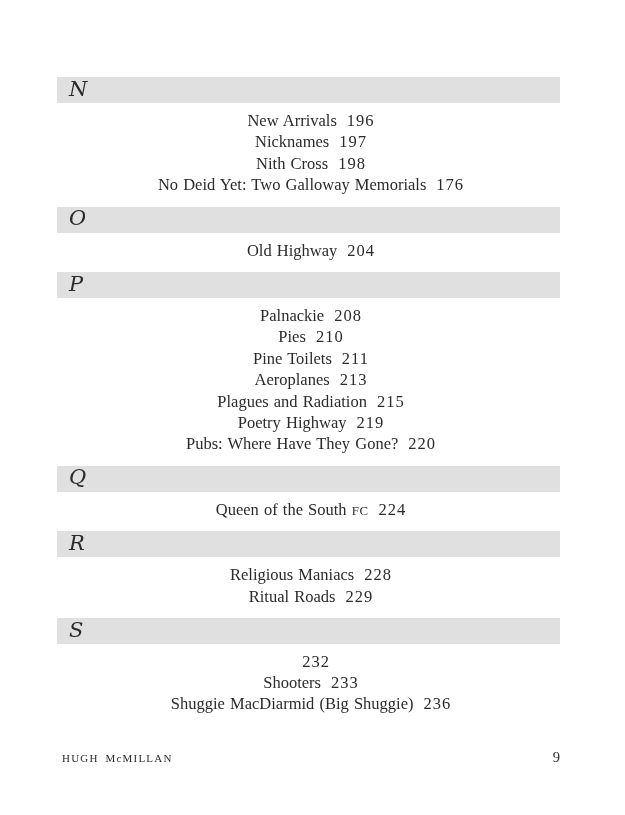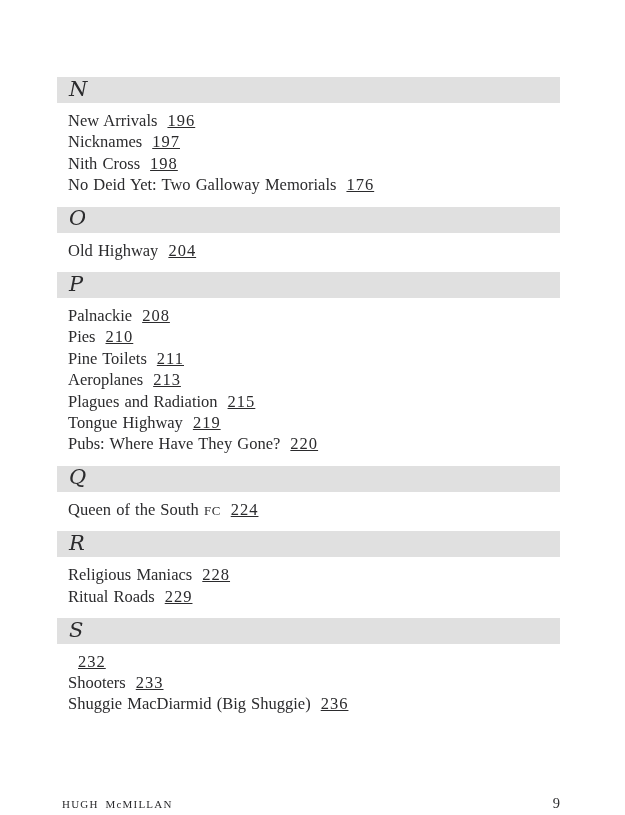--- a/index.html
+++ b/index.html
@@ -41,50 +41,48 @@
     transform: translateY(-1px);
     color: #2b2b2d;
   }
   .entries {
     list-style: none;
     margin: 8px 0 0 0;
     padding: 0;
   }
   .entry {
     display: flex;
-    justify-content: flex-start;
+    justify-content: center;
     align-items: baseline;
     font-size: 16.5px;
     line-height: 20.4px;
     padding: 0 6px 0 11px;
     white-space: nowrap;
     word-spacing: 1px;
   }
   .entry-title {
     overflow: hidden;
   }
   .caps {
     font-size: 0.78em;
     letter-spacing: 0.5px;
     font-family: Liberation Serif, serif;
   }
   .entry-page {
     margin-left: 10px;
     letter-spacing: 1px;
-    text-decoration: underline;
   }
   .running-footer {
     position: absolute;
     left: 62px;
     right: 65px;
     top: 749px;
     display: flex;
     justify-content: space-between;
     align-items: baseline;
-    margin-top: 46px;
   }
   .author {
     font-size: 11px;
     letter-spacing: 1.2px;
     word-spacing: 3px;
   }
   .folio {
     font-size: 14.5px;
   }
 </style>
@@ -157,21 +155,21 @@
     <span class="entry-title"><span>Aeroplanes</span><span class="caps"></span></span>
     <span class="entry-page">213</span>
   </li>
 
   <li class="entry">
     <span class="entry-title"><span>Plagues and Radiation</span><span class="caps"></span></span>
     <span class="entry-page">215</span>
   </li>
 
   <li class="entry">
-    <span class="entry-title"><span>Tongue Highway</span><span class="caps"></span></span>
+    <span class="entry-title"><span>Poetry Highway</span><span class="caps"></span></span>
     <span class="entry-page">219</span>
   </li>
 
   <li class="entry">
     <span class="entry-title"><span>Pubs: Where Have They Gone?</span><span class="caps"></span></span>
     <span class="entry-page">220</span>
   </li>
 </ul>
   </section>
 

